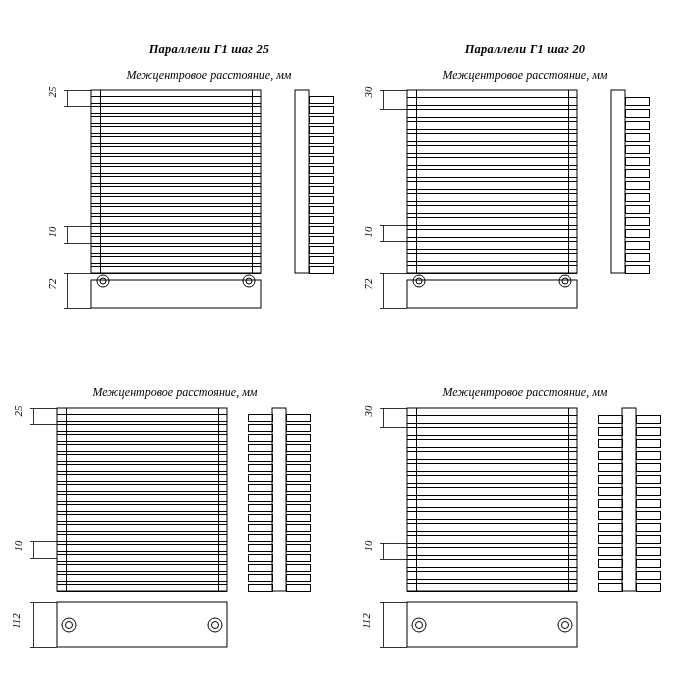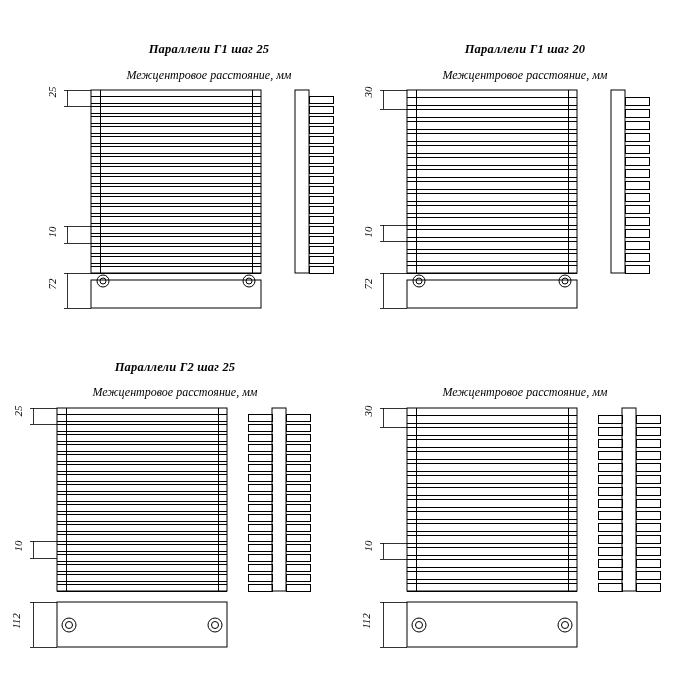--- a/index.html
+++ b/index.html
@@ -266,21 +266,20 @@
         <line x1="30" y1="273" x2="57" y2="273"></line>
         <line x1="30" y1="308" x2="57" y2="308"></line>
         <line x1="33" y1="90" x2="33" y2="109"></line>
         <line x1="33" y1="225" x2="33" y2="241"></line>
         <line x1="33" y1="273" x2="33" y2="308"></line>
       </g>
     </svg>
   </div>
 
   <div class="quad" style="left:0px; top:350px;">
-    <div class="q-title" style="top:10px;">Параллели Г2 шаг 25</div>
     <div class="q-sub" style="top:35px;">Межцентровое расстояние, мм</div>
 
     <div class="dim-label rot" style="left:12px; top:55px;">25</div>
     <div class="dim-label rot" style="left:12px; top:190px;">10</div>
     <div class="dim-label rot" style="left:8px; top:265px;">112</div>
 
     <svg width="350" height="350" viewBox="0 0 350 350">
       <g>
         <rect class="nofill" x="57" y="58" width="170" height="183"></rect>
         <line class="ln" x1="66" y1="58" x2="66" y2="241"></line>

